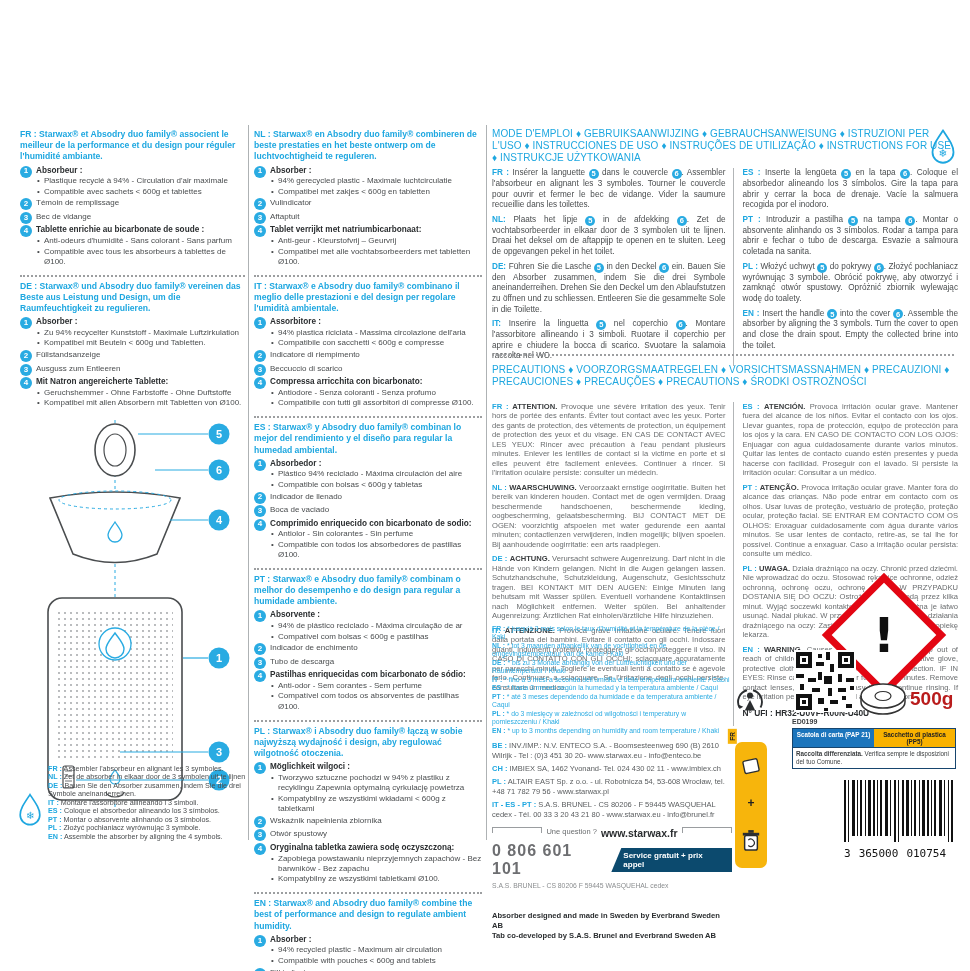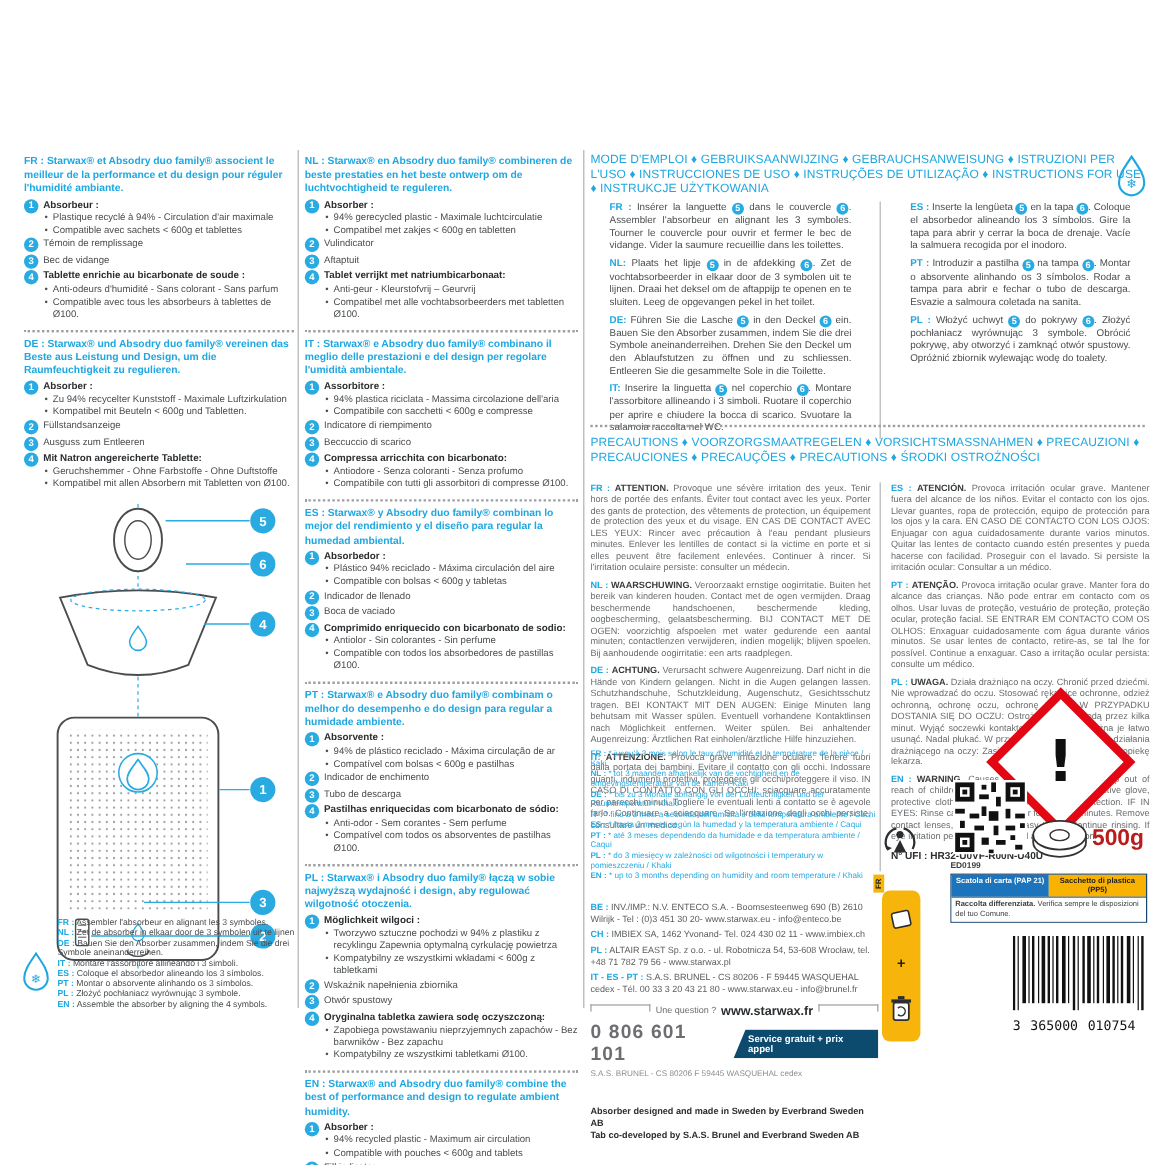--- a/index.html
+++ b/index.html
@@ -26,21 +26,21 @@
   .legend .rows{margin-left:32px;}
   .legend b{color:#1ea7e0;}
   .corner-icon{position:absolute;}
   
   .colC{position:absolute;left:492px;top:128px;width:466px;height:740px;}
   .bighead{position:absolute;left:0;top:0;width:460px;color:#1ea7e0;font-weight:normal;
            font-size:10px;line-height:1.22;letter-spacing:.1px;margin:0;}
   .two{display:flex;position:absolute;left:0;width:466px;}
   .sub-l{width:234px;padding-right:8px;border-right:1px solid #b2b5b7;}
   .sub-r{width:216px;padding-left:8px;}
-  .up{font-size:8.2px;line-height:1.3;text-align:justify;margin:0 16px 4px;color:#4a4d4f;}
+  .up{font-size:8.2px;line-height:1.3;text-align:justify;margin:0 0 4px;color:#4a4d4f;}
   .pp{font-size:7.6px;line-height:1.25;text-align:justify;margin:0 0 5px;color:#6a6d6f;}
   .lc{color:#1ea7e0;font-weight:bold;}
   .warn{color:#3a3d3f;}
   .nb{display:inline-flex;width:10px;height:10px;border-radius:50%;background:#29abe2;color:#fff;
       font-size:7.5px;font-weight:bold;align-items:center;justify-content:center;vertical-align:-1px;}
   .dotrule{position:absolute;left:0;top:226px;width:462px;border-top:2px dotted #9c9ea0;}
   .ufi{font-size:8.4px;font-weight:bold;color:#2b2e30;margin-top:6px;}
   .fn{font-size:6.8px;line-height:1.25;color:#2aabe2;margin:0;}
   .addr{font-size:7.5px;line-height:1.25;color:#5a5d5f;margin:0 0 4px;}
   .addr b{color:#1ea7e0;}
@@ -318,20 +318,21 @@
     <div class="sub-l">
       <p class="up"><b class="lc">FR :</b> <span>Insérer la languette <span class="nb">5</span> dans le couvercle <span class="nb">6</span>. Assembler l'absorbeur en alignant les 3 symboles. Tourner le couvercle pour ouvrir et fermer le bec de vidange. Vider la saumure recueillie dans les toilettes.</span></p>
       <p class="up"><b class="lc">NL:</b> <span>Plaats het lipje <span class="nb">5</span> in de afdekking <span class="nb">6</span>. Zet de vochtabsorbeerder in elkaar door de 3 symbolen uit te lijnen. Draai het deksel om de aftappijp te openen en te sluiten. Leeg de opgevangen pekel in het toilet.</span></p>
       <p class="up"><b class="lc">DE:</b> <span>Führen Sie die Lasche <span class="nb">5</span> in den Deckel <span class="nb">6</span> ein. Bauen Sie den Absorber zusammen, indem Sie die drei Symbole aneinanderreihen. Drehen Sie den Deckel um den Ablaufstutzen zu öffnen und zu schliessen. Entleeren Sie die gesammelte Sole in die Toilette.</span></p>
       <p class="up"><b class="lc">IT:</b> <span>Inserire la linguetta <span class="nb">5</span> nel coperchio <span class="nb">6</span>. Montare l'assorbitore allineando i 3 simboli. Ruotare il coperchio per aprire e chiudere la bocca di scarico. Svuotare la salamoia raccolta nel WC.</span></p>
     </div>
     <div class="sub-r">
       <p class="up"><b class="lc">ES :</b> <span>Inserte la lengüeta <span class="nb">5</span> en la tapa <span class="nb">6</span>. Coloque el absorbedor alineando los 3 símbolos. Gire la tapa para abrir y cerrar la boca de drenaje. Vacíe la salmuera recogida por el inodoro.</span></p>
       <p class="up"><b class="lc">PT :</b> <span>Introduzir a pastilha <span class="nb">5</span> na tampa <span class="nb">6</span>. Montar o absorvente alinhando os 3 símbolos. Rodar a tampa para abrir e fechar o tubo de descarga. Esvazie a salmoura coletada na sanita.</span></p>
       <p class="up"><b class="lc">PL :</b> <span>Włożyć uchwyt <span class="nb">5</span> do pokrywy <span class="nb">6</span>. Złożyć pochłaniacz wyrównując 3 symbole. Obrócić pokrywę, aby otworzyć i zamknąć otwór spustowy. Opróżnić zbiornik wylewając wodę do toalety.</span></p>
+      <p class="up"><b class="lc">EN :</b> <span>Insert the handle <span class="nb">5</span> into the cover <span class="nb">6</span>. Assemble the absorber by aligning the 3 symbols. Turn the cover to open and close the drain spout. Empty the collected brine into the toilet.</span></p>
     </div>
   </div>
 
   <div class="dotrule"></div>
   <p class="bighead" style="top:236px">PRECAUTIONS ♦ VOORZORGSMAATREGELEN ♦ VORSICHTSMASSNAHMEN ♦ PRECAUZIONI ♦ PRECAUCIONES ♦ PRECAUÇÕES ♦ PRECAUTIONS ♦ ŚRODKI OSTROŻNOŚCI</p>
 
   <div class="two" style="top:274px">
     <div class="sub-l">
       <p class="pp"><b class="lc">FR :</b> <b class="warn">ATTENTION.</b> <span>Provoque une sévère irritation des yeux. Tenir hors de portée des enfants. Éviter tout contact avec les yeux. Porter des gants de protection, des vêtements de protection, un équipement de protection des yeux et du visage. EN CAS DE CONTACT AVEC LES YEUX: Rincer avec précaution à l'eau pendant plusieurs minutes. Enlever les lentilles de contact si la victime en porte et si elles peuvent être facilement enlevées. Continuer à rincer. Si l'irritation oculaire persiste: consulter un médecin.</span></p>
       <p class="pp"><b class="lc">NL :</b> <b class="warn">WAARSCHUWING.</b> <span>Veroorzaakt ernstige oogirritatie. Buiten het bereik van kinderen houden. Contact met de ogen vermijden. Draag beschermende handschoenen, beschermende kleding, oogbescherming, gelaatsbescherming. BIJ CONTACT MET DE OGEN: voorzichtig afspoelen met water gedurende een aantal minuten; contactlenzen verwijderen, indien mogelijk; blijven spoelen. Bij aanhoudende oogirritatie: een arts raadplegen.</span></p>
@@ -351,21 +352,21 @@
     <div>
       <p class="fn"><b>FR :</b> <span>* jusqu'à 3 mois selon le taux d'humidité et la température de la pièce / Kaki</span></p>
       <p class="fn"><b>NL :</b> <span>* tot 3 maanden afhankelijk van de vochtigheid en de omgevingstemperatuur van de kamer / Kaki</span></p>
       <p class="fn"><b>DE :</b> <span>* bis zu 3 Monate abhängig von der Luftfeuchtigkeit und der Raumtemperatur / Khaki</span></p>
       <p class="fn"><b>IT :</b> <span>* fino a 3 mesi a seconda dell'umidità e della temperatura ambiente / Cachi</span></p>
       <p class="fn"><b>ES :</b> <span>* hasta 3 meses según la humedad y la temperatura ambiente / Caqui</span></p>
       <p class="fn"><b>PT :</b> <span>* até 3 meses dependendo da humidade e da temperatura ambiente / Caqui</span></p>
       <p class="fn"><b>PL :</b> <span>* do 3 miesięcy w zależności od wilgotności i temperatury w pomieszczeniu / Khaki</span></p>
       <p class="fn"><b>EN :</b> <span>* up to 3 months depending on humidity and room temperature / Khaki</span></p>
     </div>
-    <div style="margin-top:16px">
+    <div style="margin-top:6px">
       <p class="addr"><b>BE :</b> <span>INV./IMP.: N.V. ENTECO S.A. - Boomsesteenweg 690 (B) 2610 Wilrijk - Tel : (0)3 451 30 20- www.starwax.eu - info@enteco.be</span></p>
       <p class="addr"><b>CH :</b> <span>IMBIEX SA, 1462 Yvonand- Tel. 024 430 02 11 - www.imbiex.ch</span></p>
       <p class="addr"><b>PL :</b> <span>ALTAIR EAST Sp. z o.o. - ul. Robotnicza 54, 53-608 Wrocław, tel. +48 71 782 79 56 - www.starwax.pl</span></p>
       <p class="addr"><b>IT - ES - PT :</b> <span>S.A.S. BRUNEL - CS 80206 - F 59445 WASQUEHAL cedex - Tél. 00 33 3 20 43 21 80 - www.starwax.eu - info@brunel.fr</span></p>
     </div>
     <div class="qline">
       <span class="bar"></span>
       <span>Une question ?</span>
       <b>www.starwax.fr</b>
       <span class="bar"></span>

